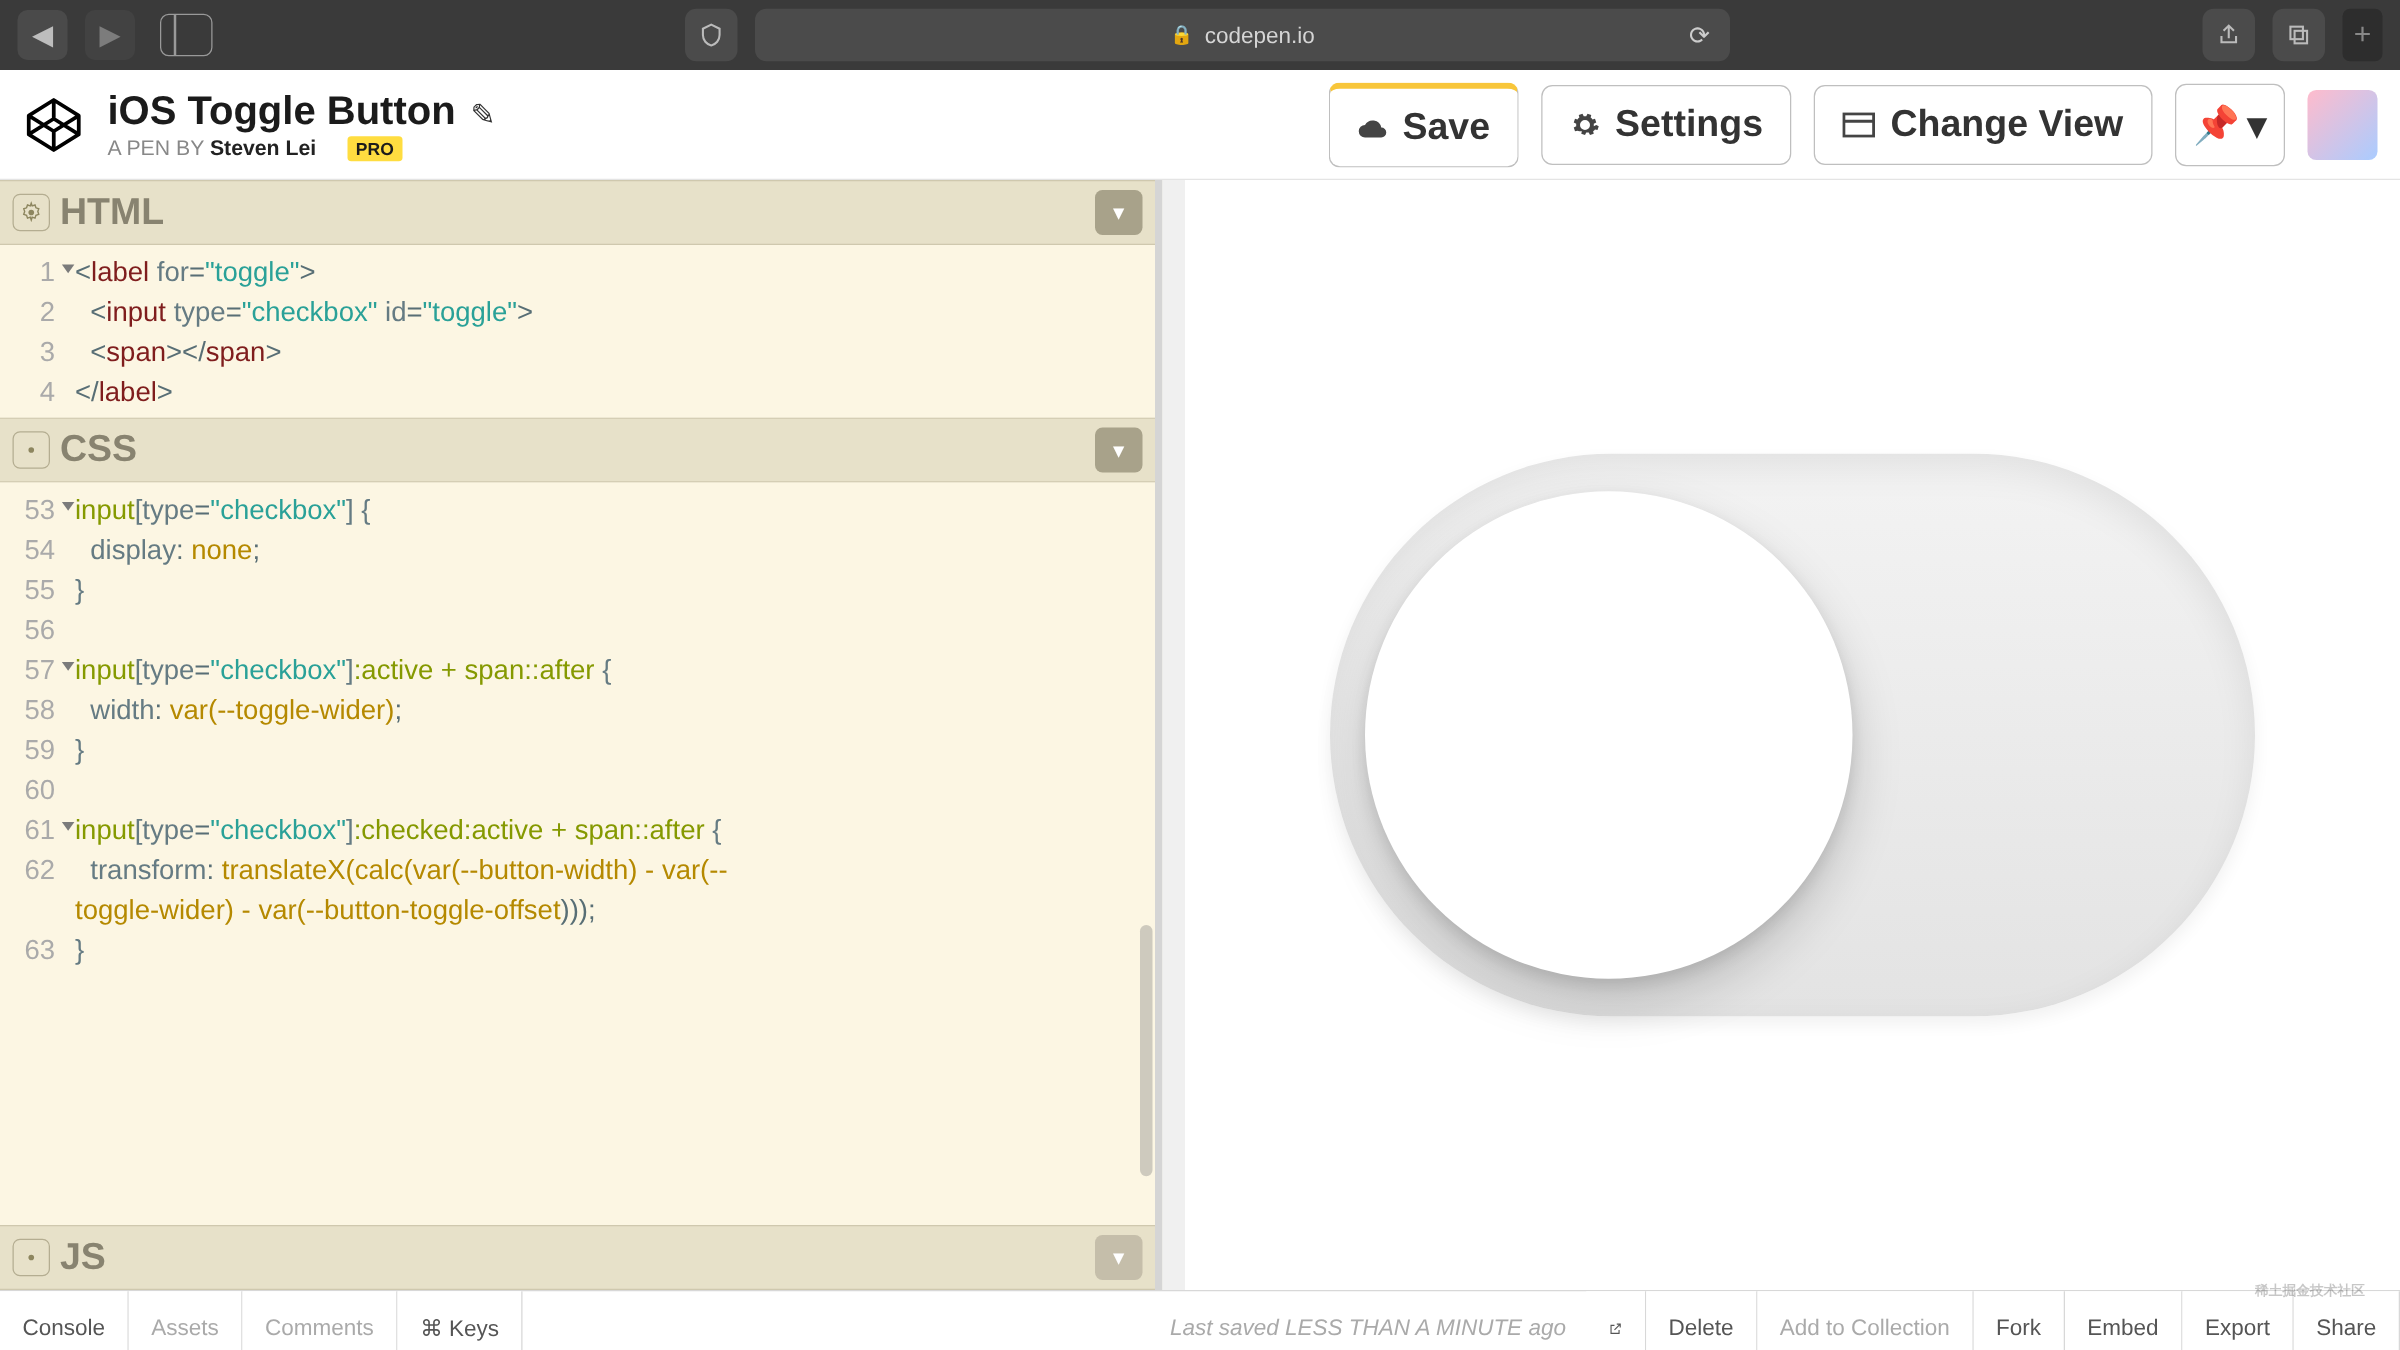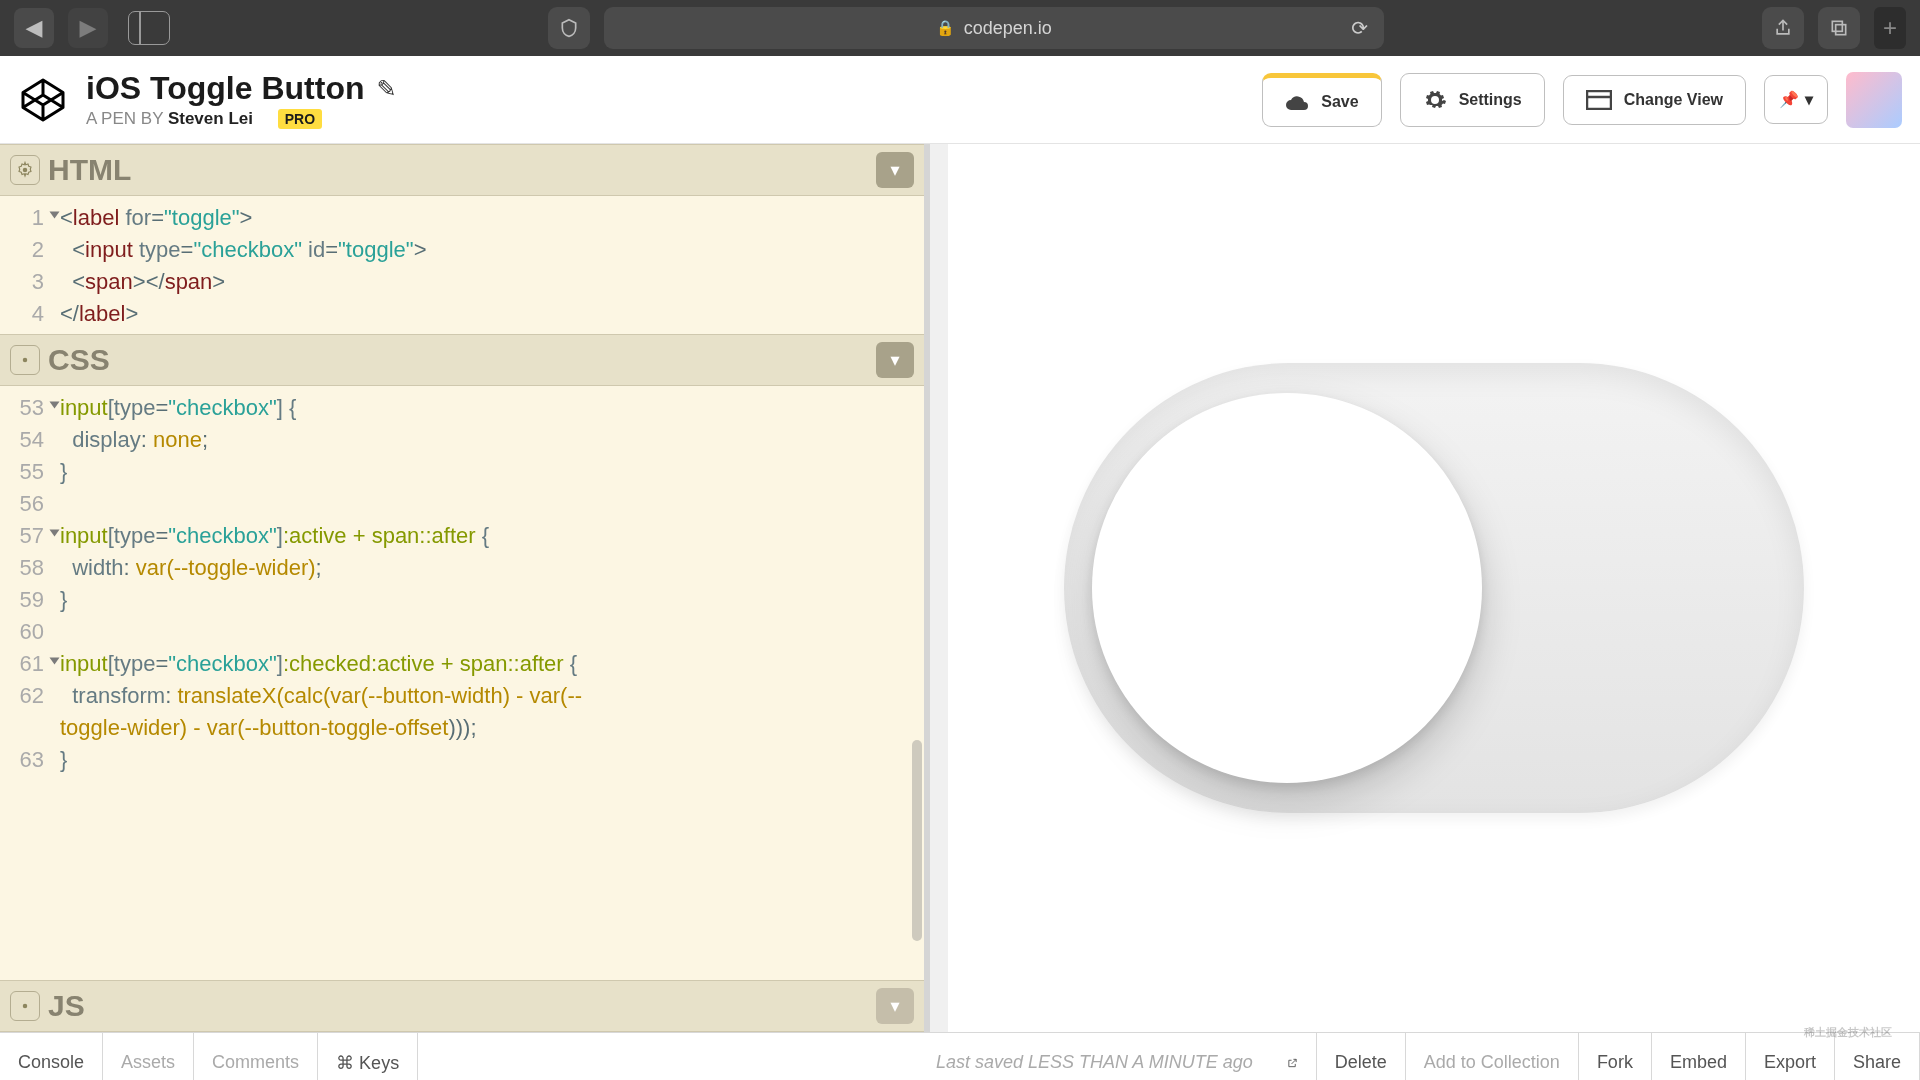--- a/index.html
+++ b/index.html
@@ -16,27 +16,27 @@
 .addr { flex: 0 0 780px; height: 42px; background: #4b4b4b; border-radius: 9px; display: flex; align-items: center; justify-content: center; gap: 9px; color: #d5d5d5; font-size: 18px; position: relative; }
 .addr .reload { position: absolute; right: 16px; color: #ccc; font-size: 20px; }
 .addr .lock { font-size: 15px; }
 .right-icons { display: flex; gap: 14px; align-items: center; }
 .plus-tab { width: 32px; height: 42px; background: #2d2d2d; display: flex; align-items: center; justify-content: center; color: #888; font-size: 24px; border-radius: 6px; }
 
 
 .header { height: 88px; background: #fff; display: flex; align-items: center; padding: 0 18px; gap: 18px; border-bottom: 1px solid #e4e4e4; }
 .cp-logo { display:flex; align-items:center; justify-content:center; }
 .title-block { flex: 1; }
-.title-row { display: flex; align-items: center; gap: 12px; }
+.title-row { display: flex; align-items: flex-end; gap: 12px; }
 .pen-title { font-size: 32px; font-weight: 700; color: #1b1b1b; }
 .pencil { font-size: 24px; color: #333; }
 .subtitle { font-size: 17px; color: #888; margin-top: 2px; }
 .author { color: #222; font-weight: 600; }
 .pro { background: #ffdd40; color: #1b1b1b; font-size: 14px; font-weight: 800; padding: 2px 7px; border-radius: 3px; margin-left: 20px; }
-.hdr-btn { background: #fff; border: 1.5px solid #bfbfbf; border-radius: 9px; padding: 14px 22px; font-size: 16px; font-weight: 600; color: #333; display: flex; align-items: center; gap: 12px; }
+.hdr-btn { background: #fff; border: 1.5px solid #bfbfbf; border-radius: 9px; padding: 14px 22px; font-size: 30px; font-weight: 600; color: #333; display: flex; align-items: center; gap: 12px; }
 .hdr-btn.save { border-top: 5px solid #f8c63a; }
 .pin-btn { padding: 14px 14px; gap: 6px; }
 .avatar { width: 56px; height: 56px; border-radius: 7px; background: linear-gradient(135deg,#fbc,#acf); }
 
 
 .main { display: flex; height: calc(100% - 56px - 88px - 48px); }
 .editors { width: 930px; display: flex; flex-direction: column; background: #fcf6e3; border-right: 6px solid #d5d5d5; }
 .divider-v { width: 18px; background: #f0f0f0; cursor: col-resize; }
 .preview { flex: 1; background: #fff; display: flex; align-items: center; justify-content: center; }
 

